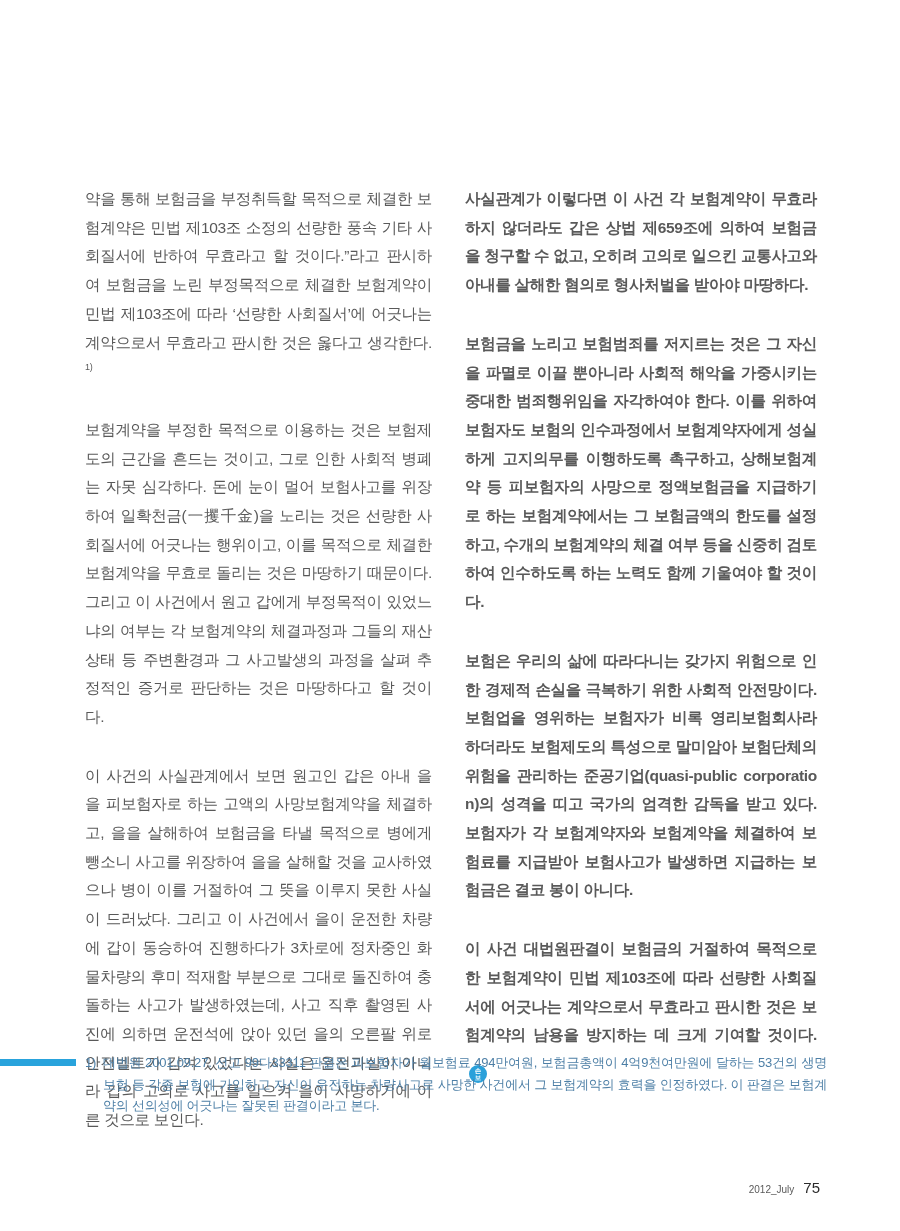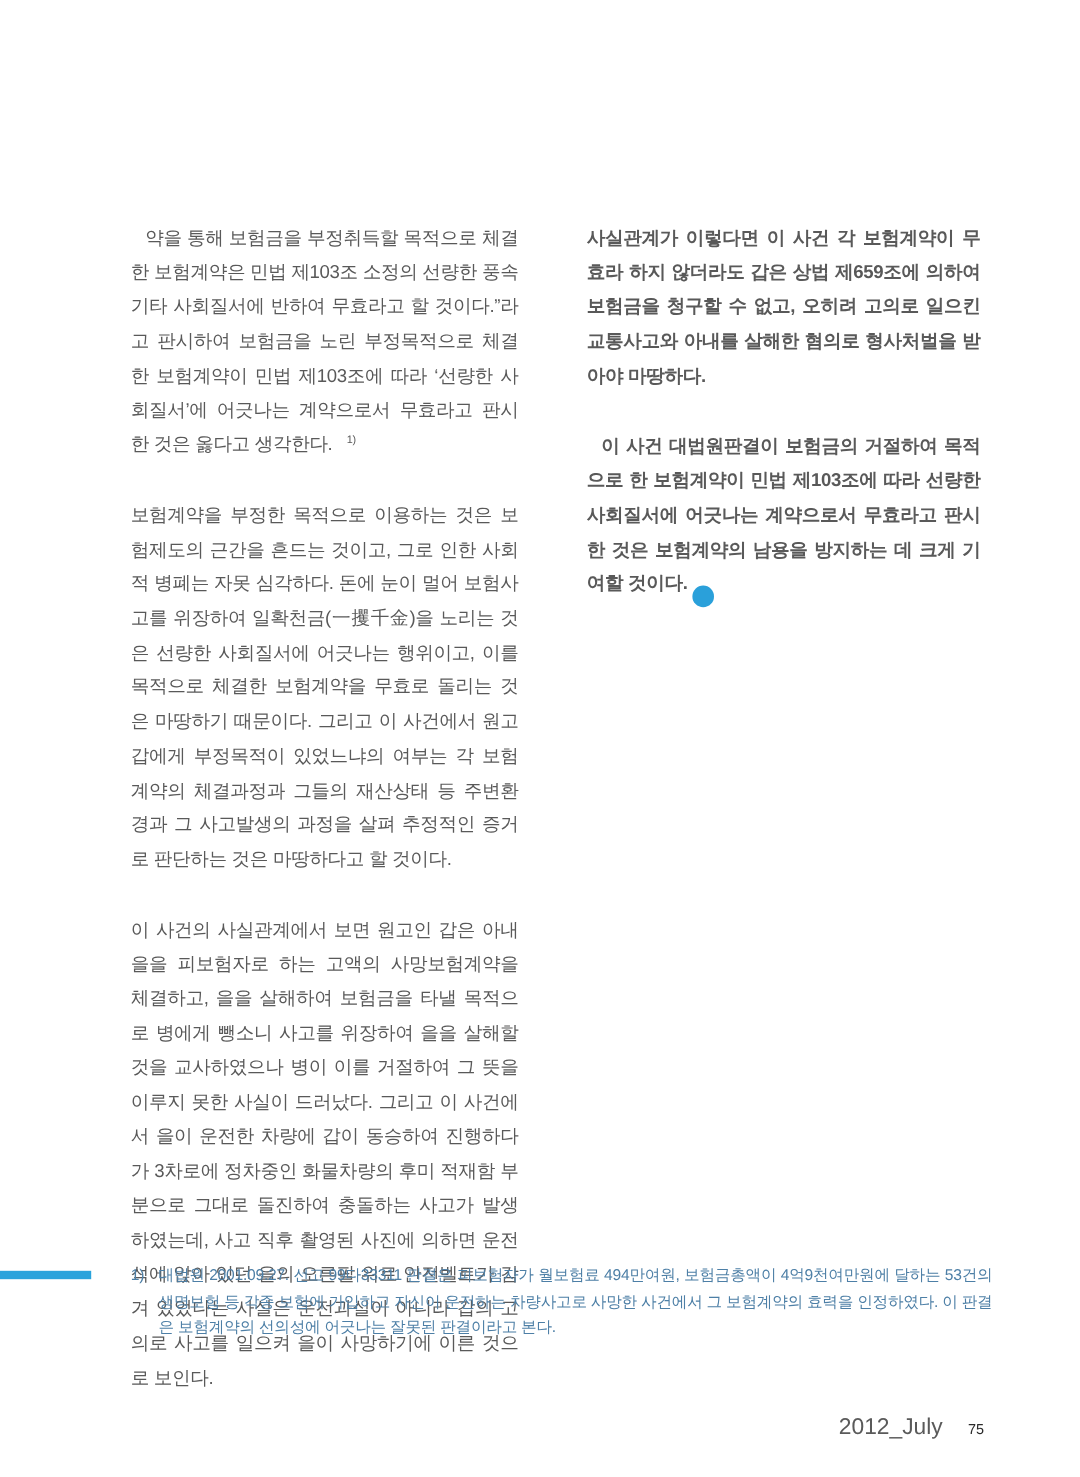--- a/index.html
+++ b/index.html
@@ -1,15 +1,15 @@
 <!DOCTYPE html>
 <html><head>
 <meta charset="utf-8">
 <style>
-  * { box-sizing: border-box; padding-left: 12px; }
+  * { box-sizing: border-box; }
   html, body { margin: 0; padding: 0; background: #ffffff; }
   .page {
     position: relative;
     width: 900px;
     height: 1231px;
     background: #ffffff;
     font-family: "Liberation Sans", "DejaVu Sans", sans-serif;
     overflow: hidden;
   }
   .col { position: absolute; top: 185px; }
@@ -71,36 +71,38 @@
   .footnote .fn-marker { flex: 0 0 18px; }
   .footnote .fn-text { flex: 1; }
   .page-footer {
     position: absolute;
     top: 1179px;
     right: 80px;
     display: flex;
     align-items: baseline;
     gap: 9px;
   }
-  .footer-issue { font-size: 19px; color: #5a5a5a; letter-spacing: 0; }
-  .footer-pagenum { font-size: 12px; color: #2b2b2b; }
+  .footer-issue { font-size: 10px; color: #5a5a5a; letter-spacing: 0; }
+  .footer-pagenum { font-size: 15px; color: #2b2b2b; }
 </style>
 </head>
 <body>
 
 <div class="page">
 
   <div class="col col-left">
     <p class="body-par"><span>약을 통해 보험금을 부정취득할 목적으로 체결한 보험계약은 민법 제103조 소정의 선량한 풍속 기타 사회질서에 반하여 무효라고 할 것이다.”라고 판시하여 보험금을 노린 부정목적으로 체결한 보험계약이 민법 제103조에 따라 ‘선량한 사회질서’에 어긋나는 계약으로서 무효라고 판시한 것은 옳다고 생각한다.</span><sup>1)</sup></p>
     <p class="body-par">보험계약을 부정한 목적으로 이용하는 것은 보험제도의 근간을 흔드는 것이고, 그로 인한 사회적 병폐는 자못 심각하다. 돈에 눈이 멀어 보험사고를 위장하여 일확천금(一攫千金)을 노리는 것은 선량한 사회질서에 어긋나는 행위이고, 이를 목적으로 체결한 보험계약을 무효로 돌리는 것은 마땅하기 때문이다. 그리고 이 사건에서 원고 갑에게 부정목적이 있었느냐의 여부는 각 보험계약의 체결과정과 그들의 재산상태 등 주변환경과 그 사고발생의 과정을 살펴 추정적인 증거로 판단하는 것은 마땅하다고 할 것이다.</p>
     <p class="body-par">이 사건의 사실관계에서 보면 원고인 갑은 아내 을을 피보험자로 하는 고액의 사망보험계약을 체결하고, 을을 살해하여 보험금을 타낼 목적으로 병에게 뺑소니 사고를 위장하여 을을 살해할 것을 교사하였으나 병이 이를 거절하여 그 뜻을 이루지 못한 사실이 드러났다. 그리고 이 사건에서 을이 운전한 차량에 갑이 동승하여 진행하다가 3차로에 정차중인 화물차량의 후미 적재함 부분으로 그대로 돌진하여 충돌하는 사고가 발생하였는데, 사고 직후 촬영된 사진에 의하면 운전석에 앉아 있던 을의 오른팔 위로 안전벨트가 감겨 있었다는 사실은 운전과실이 아니라 갑의 고의로 사고를 일으켜 을이 사망하기에 이른 것으로 보인다.</p>
   </div>
 
   <div class="col col-right">
     <p class="body-par">사실관계가 이렇다면 이 사건 각 보험계약이 무효라 하지 않더라도 갑은 상법 제659조에 의하여 보험금을 청구할 수 없고, 오히려 고의로 일으킨 교통사고와 아내를 살해한 혐의로 형사처벌을 받아야 마땅하다.</p>
+    <p class="body-par">보험금을 노리고 보험범죄를 저지르는 것은 그 자신을 파멸로 이끌 뿐아니라 사회적 해악을 가중시키는 중대한 범죄행위임을 자각하여야 한다. 이를 위하여 보험자도 보험의 인수과정에서 보험계약자에게 성실하게 고지의무를 이행하도록 촉구하고, 상해보험계약 등 피보험자의 사망으로 정액보험금을 지급하기로 하는 보험계약에서는 그 보험금액의 한도를 설정하고, 수개의 보험계약의 체결 여부 등을 신중히 검토하여 인수하도록 하는 노력도 함께 기울여야 할 것이다.</p>
+    <p class="body-par">보험은 우리의 삶에 따라다니는 갖가지 위험으로 인한 경제적 손실을 극복하기 위한 사회적 안전망이다. 보험업을 영위하는 보험자가 비록 영리보험회사라 하더라도 보험제도의 특성으로 말미암아 보험단체의 위험을 관리하는 준공기업(quasi-public corporation)의 성격을 띠고 국가의 엄격한 감독을 받고 있다. 보험자가 각 보험계약자와 보험계약을 체결하여 보험료를 지급받아 보험사고가 발생하면 지급하는 보험금은 결코 봉이 아니다.</p>
     <p class="body-par"><span>이 사건 대법원판결이 보험금의 거절하여 목적으로 한 보험계약이 민법 제103조에 따라 선량한 사회질서에 어긋나는 계약으로서 무효라고 판시한 것은 보험계약의 남용을 방지하는 데 크게 기여할 것이다.</span><span class="end-icon">
           <span>손</span>
           <span>보</span>
         </span></p>
   </div>
 
   <div class="footnote-bar"></div>
 
   <div class="footnote">
     <span class="fn-marker">1)</span>

